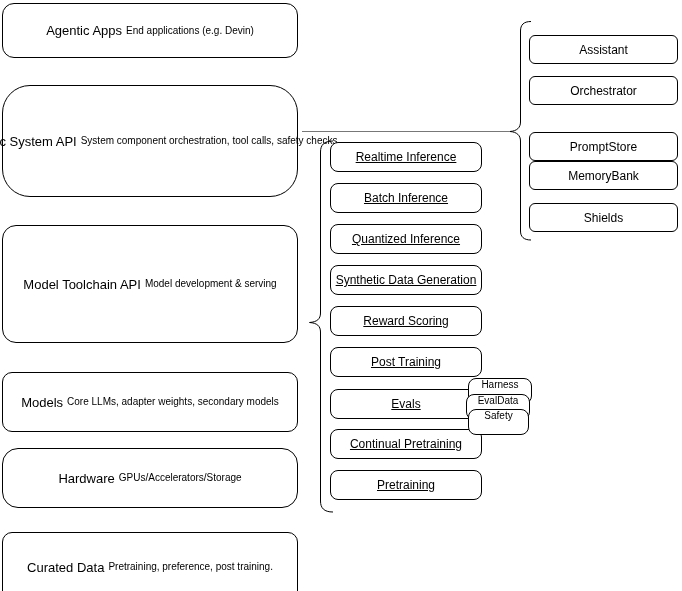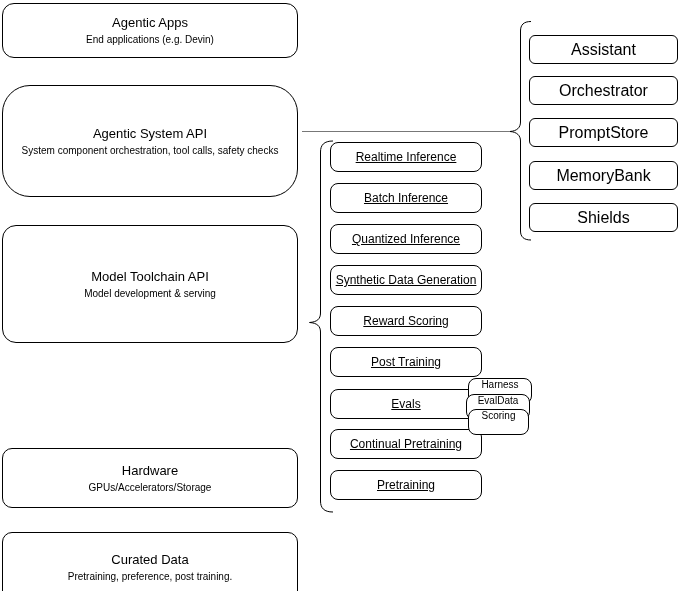--- a/index.html
+++ b/index.html
@@ -21,21 +21,21 @@
     left: 0; top: 0;
     width: 682px; height: 591px;
     pointer-events: none;
   }
   .node {
     position: absolute;
     background: #ffffff;
     border: 1px solid #000000;
     box-sizing: border-box;
     display: flex;
-    flex-direction: column;
+    flex-direction: row;
     align-items: center;
     justify-content: center;
     text-align: center;
   }
   .lbox {
     left: 2px;
     width: 296px;
     gap: 4px;
   }
   .lbox .title {
@@ -56,21 +56,21 @@
     border-radius: 8px;
     font-size: 12px;
     white-space: nowrap;
     text-decoration: underline;
   }
   .rbox {
     left: 529px;
     width: 149px;
     height: 29px;
     border-radius: 6px;
-    font-size: 16px;
+    font-size: 12px;
     white-space: nowrap;
   }
   .pill {
     position: absolute;
     background: #ffffff;
     border: 1px solid #000000;
     border-radius: 8px;
     box-sizing: border-box;
     height: 26px;
     font-size: 10px;
@@ -101,22 +101,26 @@
   <div class="node lbox" style="top:85px;height:112px;border-radius:28px">
     <div class="title">Agentic System API</div>
     <div class="subtitle">System component orchestration, tool calls, safety checks</div>
   </div>
 
   <div class="node lbox" style="top:225px;height:118px;border-radius:14px">
     <div class="title">Model Toolchain API</div>
     <div class="subtitle">Model development &amp; serving</div>
   </div>
 
+  <div class="node lbox" style="top:372px;height:60px;border-radius:10px">
+    <div class="title">Models</div>
+    <div class="subtitle">Core LLMs, adapter weights, secondary models</div>
+  </div>
 
-  <div class="node lbox" style="top:448px;height:60px;border-radius:10px">
+  <div class="node lbox" style="top:448px;height:60px;border-radius:16px">
     <div class="title">Hardware</div>
     <div class="subtitle">GPUs/Accelerators/Storage</div>
   </div>
 
   <div class="node lbox" style="top:532px;height:70px;border-radius:10px">
     <div class="title">Curated Data</div>
     <div class="subtitle">Pretraining, preference, post training.</div>
   </div>
 
   <div class="node mbox" style="top:142px">
@@ -142,29 +146,29 @@
   </div>
   <div class="node mbox" style="top:429px">
     <span>Continual Pretraining</span>
   </div>
   <div class="node mbox" style="top:470px">
     <span>Pretraining</span>
   </div>
 
   <div class="pill" style="left:468px;top:378px;width:64px">Harness</div>
   <div class="pill" style="left:466px;top:394px;width:64px">EvalData</div>
-  <div class="pill" style="left:468px;top:409px;width:61px">Scoring</div>
+  <div class="pill" style="left:468px;top:409px;width:61px">Safety</div>
 
   <div class="node rbox" style="top:35px">
     <span>Assistant</span>
   </div>
   <div class="node rbox" style="top:76px">
     <span>Orchestrator</span>
   </div>
-  <div class="node rbox" style="top:118px">
+  <div class="node rbox" style="top:132px">
     <span>PromptStore</span>
   </div>
   <div class="node rbox" style="top:161px">
     <span>MemoryBank</span>
   </div>
   <div class="node rbox" style="top:203px">
     <span>Shields</span>
   </div>
 
 </div>

